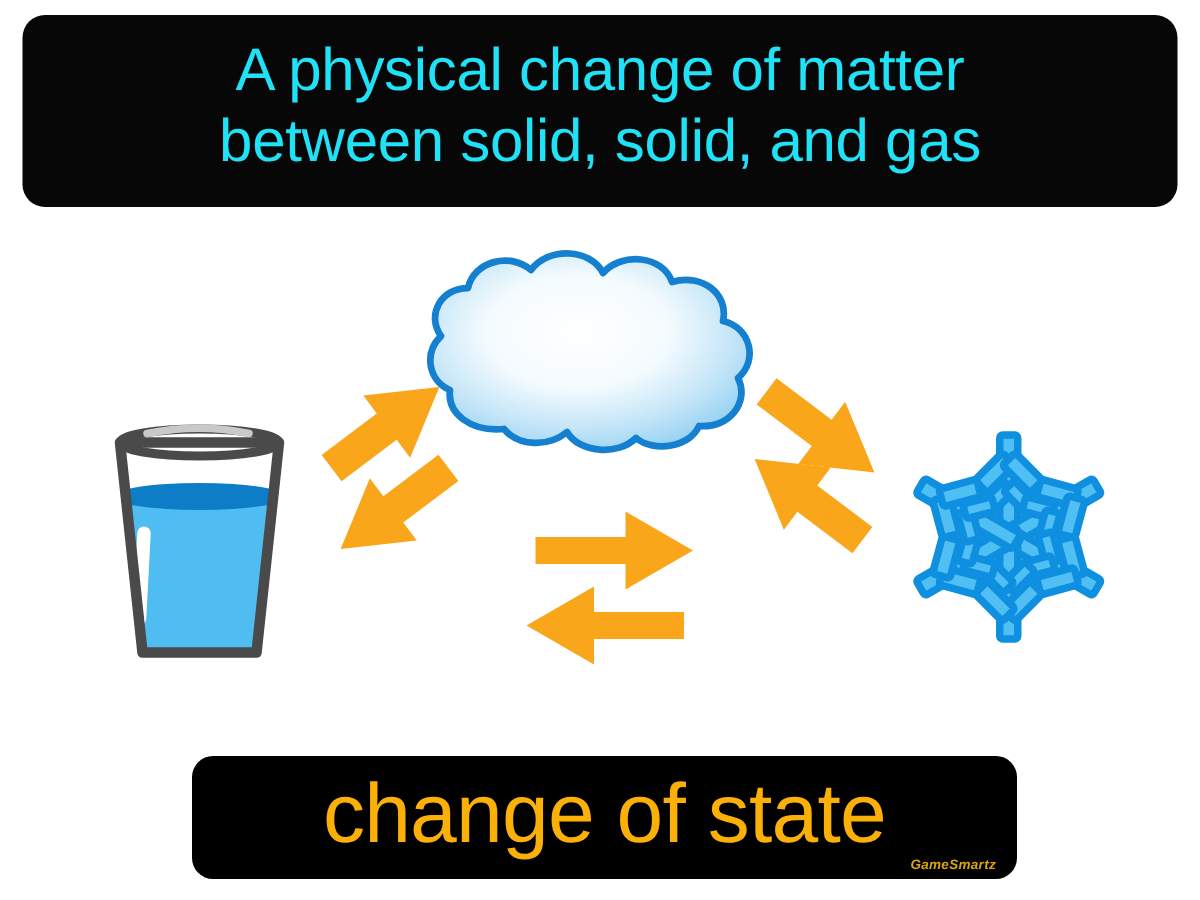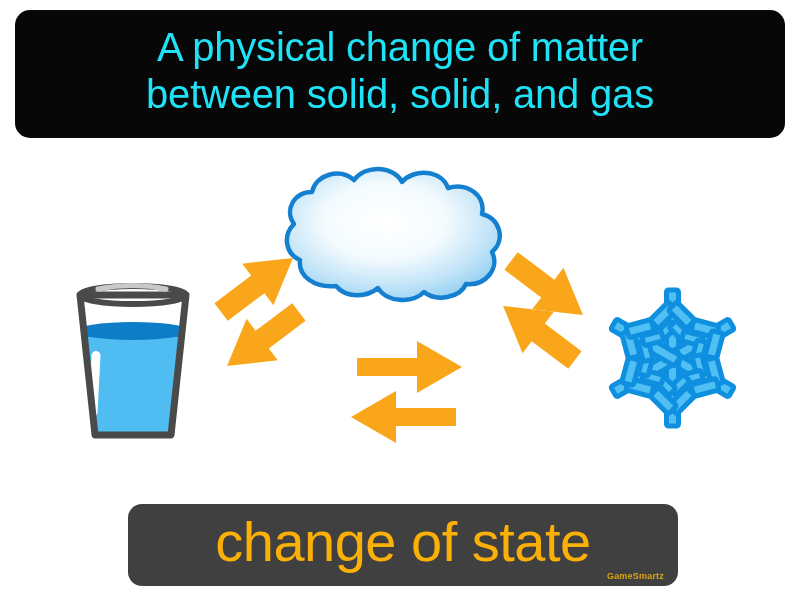--- a/index.html
+++ b/index.html
@@ -50,21 +50,21 @@
     text-align: center;
   }
 
   
   .term-box {
     position: absolute;
     left: 128px;
     top: 504px;
     width: 550px;
     height: 82px;
-    background: #404040;
+    background: #000000;
     border-radius: 14px;
     display: flex;
     align-items: center;
     justify-content: center;
     box-sizing: border-box;
   }
   .term-text {
     color: #FBB007;
     font-family: "Liberation Sans", sans-serif;
     font-size: 56px;
@@ -76,20 +76,21 @@
   }
   .watermark {
     position: absolute;
     right: 14px;
     bottom: 5px;
     color: #D9A40E;
     font-family: "Liberation Sans", sans-serif;
     font-size: 9px;
     font-weight: bold;
     letter-spacing: 0.2px;
+    font-style: italic;
   }
 
   
   .diagram {
     position: absolute;
     left: 0;
     top: 148px;
     width: 800px;
     height: 350px;
   }

